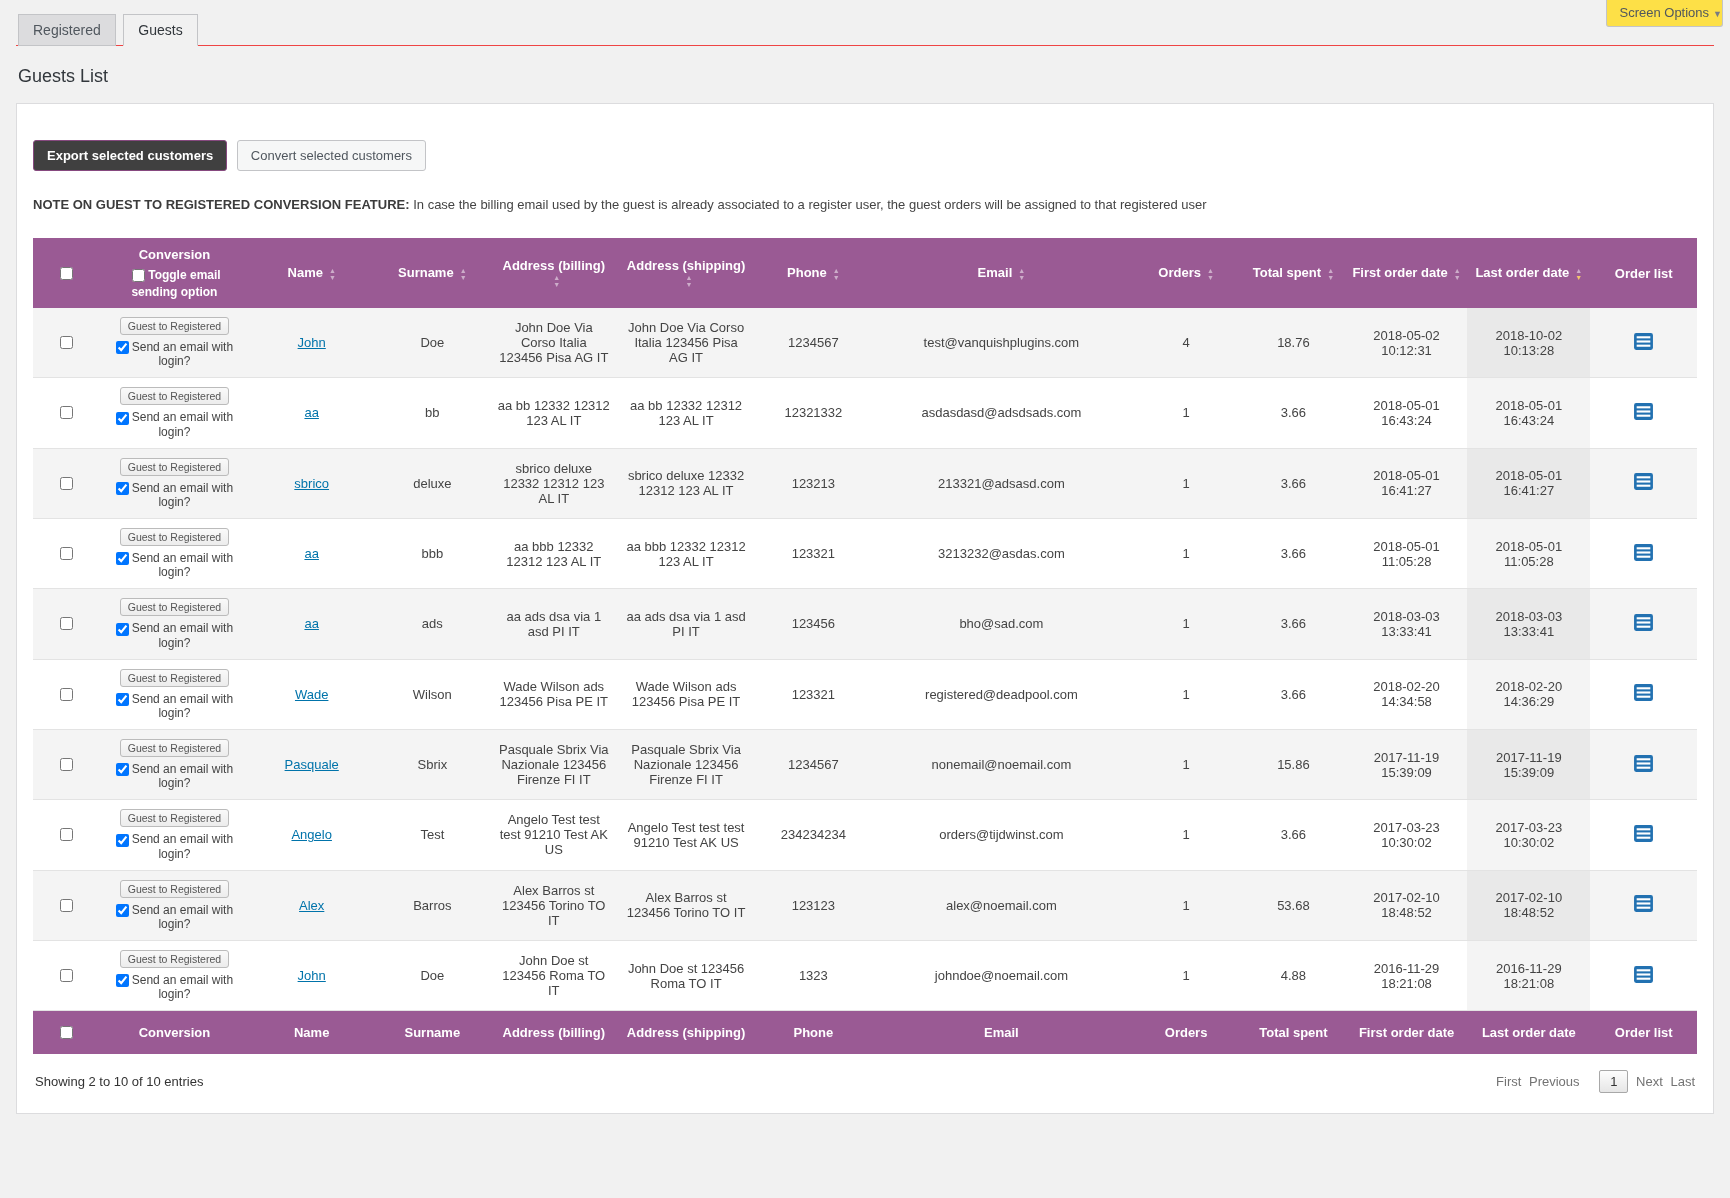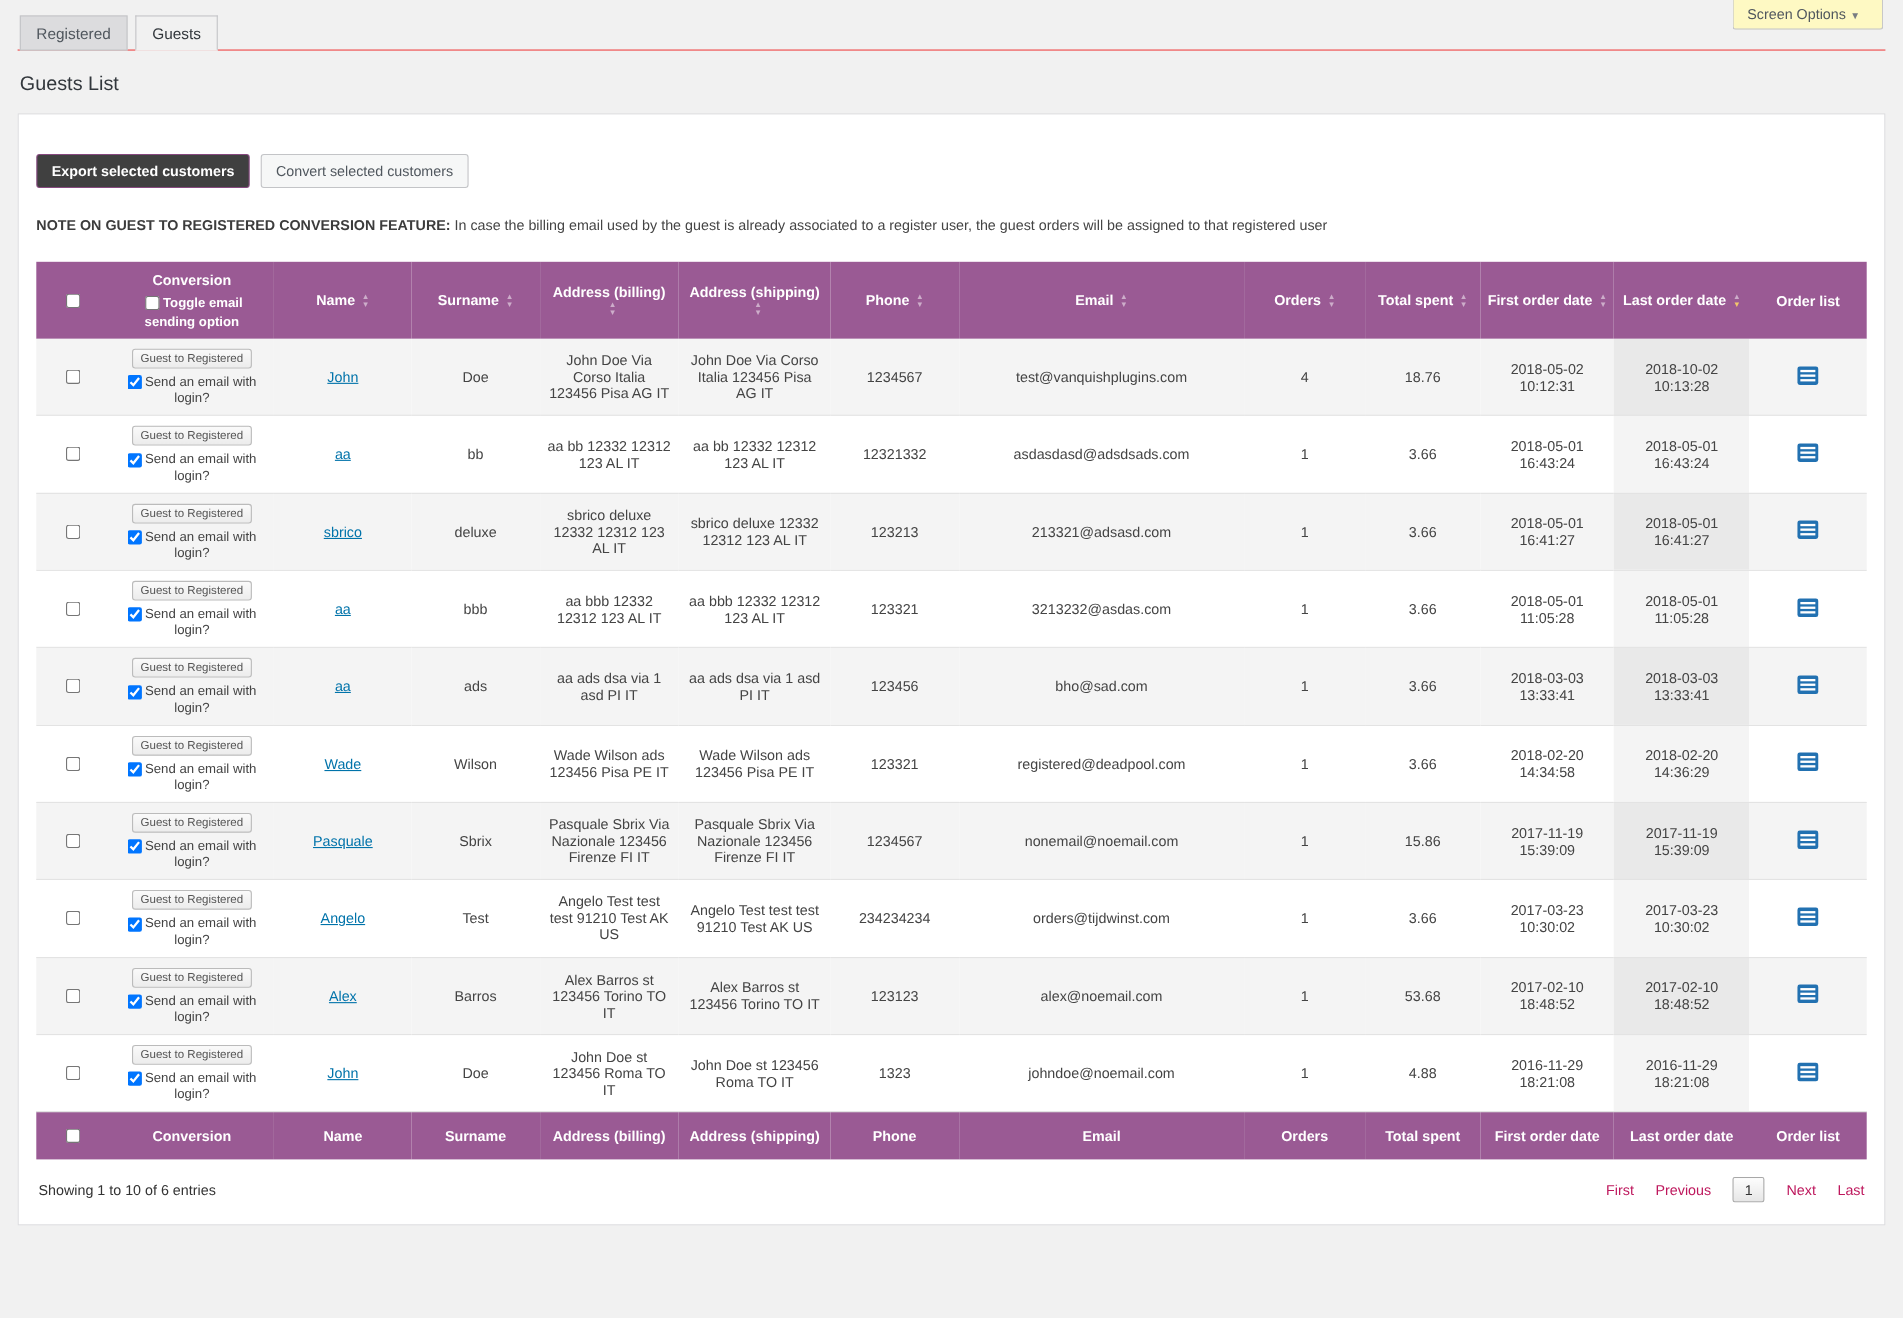--- a/index.html
+++ b/index.html
@@ -7,24 +7,24 @@
   body {
     background:#f1f1f1;
     font-family:"Liberation Sans", sans-serif;
     font-size:13px;
     color:#444;
     padding:0 16px 40px 16px;
     position:relative;
   }
   
   .screen-options {
-    position:absolute; top:0; right:18px;
-    background:#fef9c3; border:1px solid #c3c4c7; border-top:none;
+    position:absolute; top:0; right:7px;
+    background:#fde047; border:1px solid #c3c4c7; border-top:none;
     border-radius:0 0 3px 3px;
-    padding:5px 20px 6px 12px;
+    padding:5px 0 6px 12px;
     color:#50575e; font-size:13px; cursor:pointer;
   }
   .screen-options .arrow { font-size:9px; color:#787c82; margin-left:4px; }
   
   .nav-tab-wrapper { margin:14px 0 0 0; padding:0 0 0 2px; border-bottom:1px solid #ef4444; }
   .nav-tab {
     display:inline-block; padding:7px 14px; margin:0 4px -1px 0;
     border:1px solid #c3c4c7; background:#dcdcde; color:#50575e;
     font-size:14px; cursor:pointer; text-decoration:none;
   }
@@ -70,21 +70,21 @@
     background:linear-gradient(#fafafa,#ececec); border:1px solid #bbb;
     border-radius:3px; padding:2px 7px; cursor:pointer; white-space:nowrap;text-align:right;
   }
   .send-email { display:inline-block; margin-top:5px; font-size:12px; color:#444; cursor:pointer; max-width:120px; }
   .send-email input { vertical-align:middle; margin:0 3px 0 0; }
   a.name-link { color:#0073aa; text-decoration:underline; }
   .order-icon { display:inline-block; cursor:pointer; line-height:0; }
   
   .table-footer { display:flex; justify-content:space-between; align-items:center; padding:16px 2px 6px 2px; }
   .paginate { color:#8a8a8a; }
-  .paginate .p-btn { margin-left:16px; cursor:default; color:#be185d; }
+  .paginate .p-btn { margin-left:4px; cursor:default; color:#737373; }
   .paginate .p-current {
     display:inline-block; margin-left:16px; padding:3px 10px;
     border:1px solid #a8a8a8; border-radius:2px;
     background:linear-gradient(#fdfdfd,#e6e6e6); color:#333; cursor:pointer;
   }
   .showing-text { color:#333; }
 </style>
 </head>
 <body>
 
@@ -464,21 +464,21 @@
         <th>Orders</th>
         <th>Total spent</th>
         <th>First order date</th>
         <th>Last order date</th>
         <th>Order list</th>
       </tr>
     </tfoot>
   </table>
 
   <div class="table-footer">
-    <div class="showing-text">Showing 1 to 10 of 6 entries</div>
+    <div class="showing-text">Showing 2 to 10 of 10 entries</div>
     <div class="paginate">
       <span class="p-btn">First</span>
       <span class="p-btn">Previous</span>
       <span class="p-current">1</span>
       <span class="p-btn">Next</span>
       <span class="p-btn">Last</span>
     </div>
   </div>
 
 </div>

